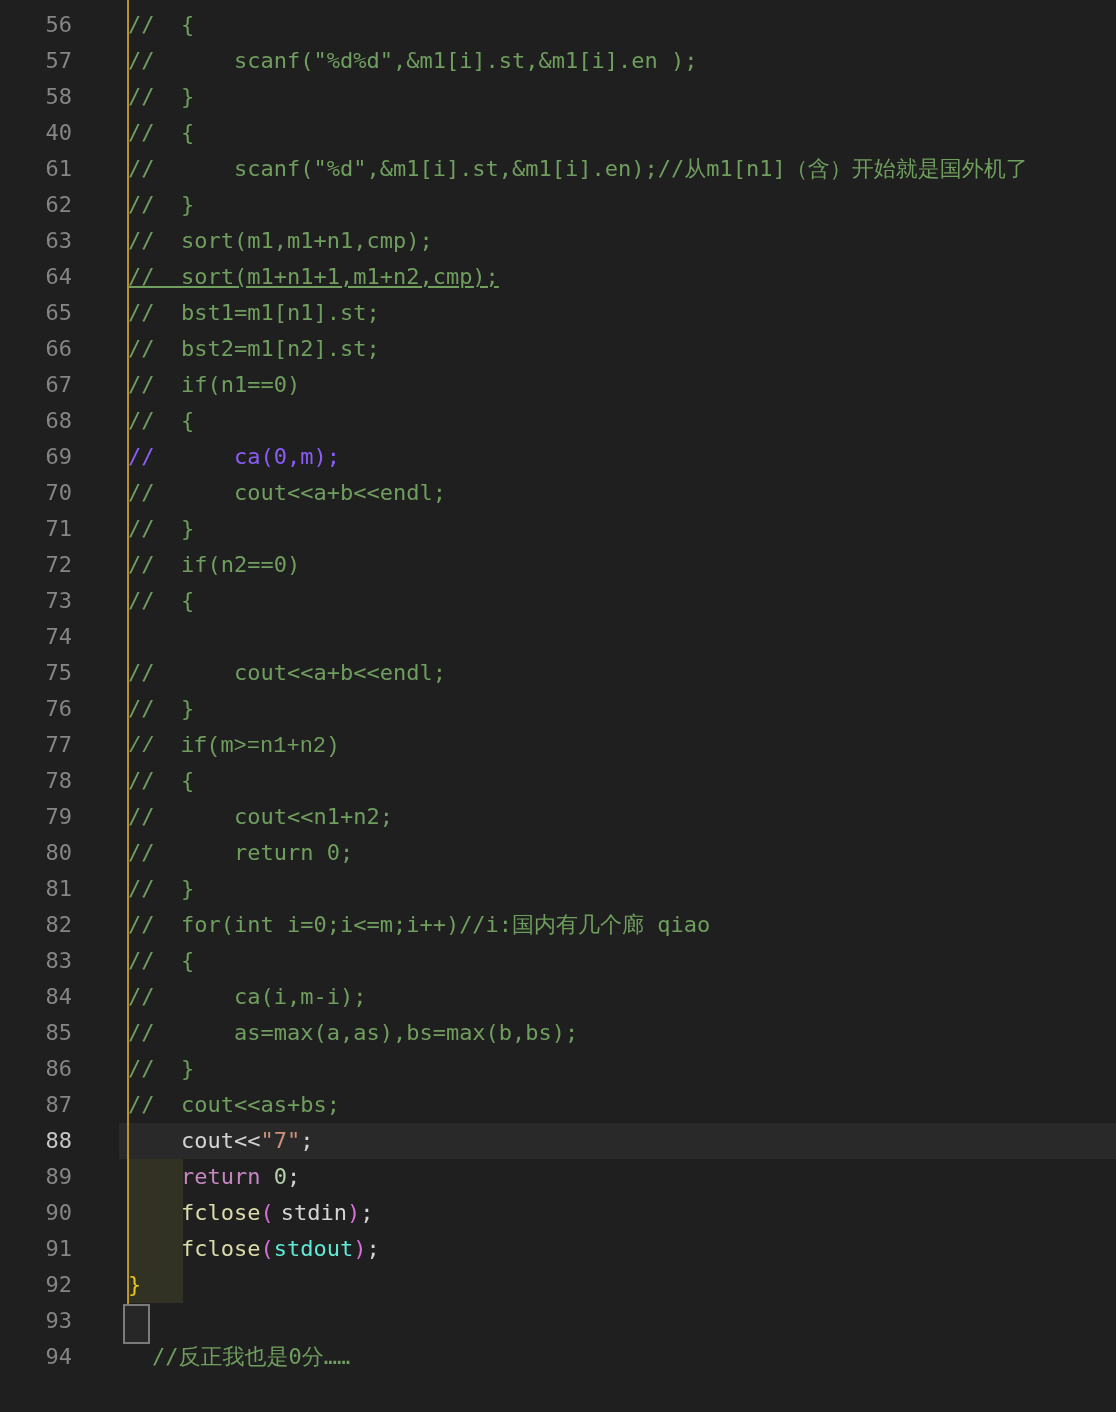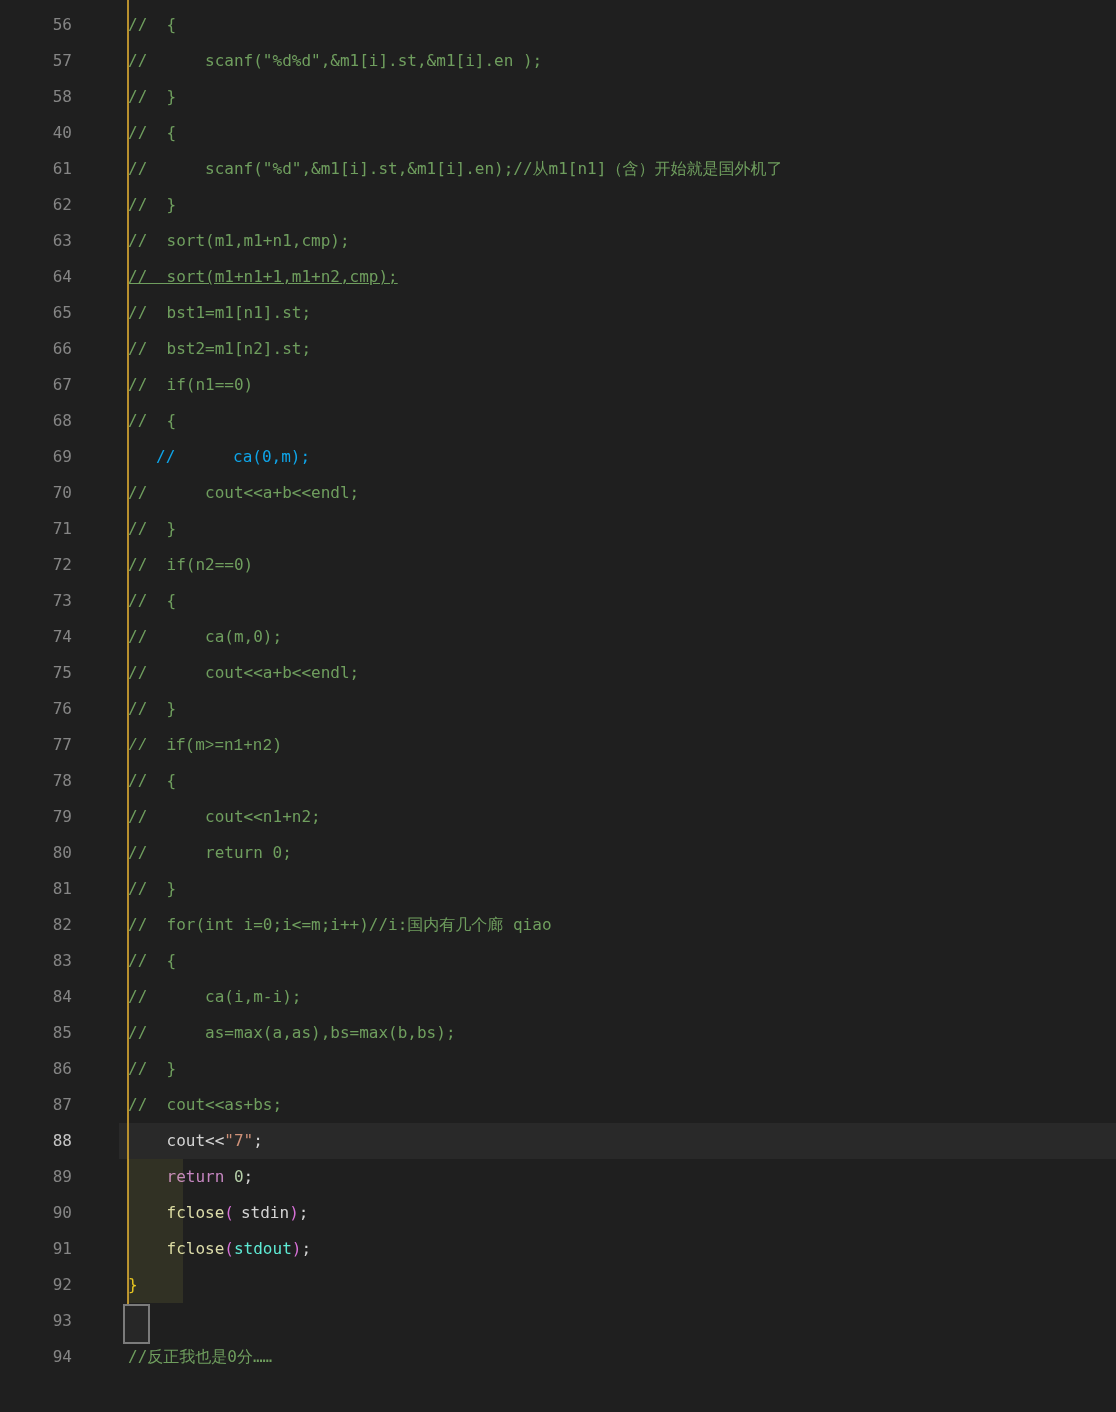--- a/index.html
+++ b/index.html
@@ -2,21 +2,21 @@
 <html><head>
 <meta charset="utf-8">
 <style>
   html,body{margin:0;padding:0;background:#1f1f1f;}
   .editor{
     position:relative;
     width:1116px;height:1412px;
     overflow:hidden;
     background:#1f1f1f;
     font-family:"DejaVu Sans Mono","Liberation Mono",monospace;
-    font-size:16px;
+    font-size:22px;
     cursor:text;
   }
   .lines{position:absolute;left:0;top:-29px;right:0;}
   .row{display:flex;height:36px;line-height:36px;white-space:pre;}
   .num{
     flex:none;width:119px;box-sizing:border-box;
     padding-right:47px;text-align:right;
     color:#858585;user-select:none;
   }
   .row.active .num{color:#c6c6c6;}
@@ -41,43 +41,43 @@
       <div class="row"><div class="num">58</div><div class="content"><span style="color: rgb(111, 158, 94);">//  }</span></div></div>
       <div class="row"><div class="num">40</div><div class="content"><span style="color: rgb(111, 158, 94);">//  {</span></div></div>
       <div class="row"><div class="num">61</div><div class="content"><span style="color: rgb(111, 158, 94);">//      scanf("%d",&amp;m1[i].st,&amp;m1[i].en);//从m1[n1]（含）开始就是国外机了</span></div></div>
       <div class="row"><div class="num">62</div><div class="content"><span style="color: rgb(111, 158, 94);">//  }</span></div></div>
       <div class="row"><div class="num">63</div><div class="content"><span style="color: rgb(111, 158, 94);">//  sort(m1,m1+n1,cmp);</span></div></div>
       <div class="row"><div class="num">64</div><div class="content"><span style="color: rgb(111, 158, 94); text-decoration: underline;">//  sort(m1+n1+1,m1+n2,cmp);</span></div></div>
       <div class="row"><div class="num">65</div><div class="content"><span style="color: rgb(111, 158, 94);">//  bst1=m1[n1].st;</span></div></div>
       <div class="row"><div class="num">66</div><div class="content"><span style="color: rgb(111, 158, 94);">//  bst2=m1[n2].st;</span></div></div>
       <div class="row"><div class="num">67</div><div class="content"><span style="color: rgb(111, 158, 94);">//  if(n1==0)</span></div></div>
       <div class="row"><div class="num">68</div><div class="content"><span style="color: rgb(111, 158, 94);">//  {</span></div></div>
-      <div class="row"><div class="num">69</div><div class="content"><span style="color: #0ea5e9; margin-left: 28px;">//      ca(0,m);</span></div></div>
+      <div class="row"><div class="num">69</div><div class="content"><span style="color: #8b5cf6;">//      ca(0,m);</span></div></div>
       <div class="row"><div class="num">70</div><div class="content"><span style="color: rgb(111, 158, 94);">//      cout&lt;&lt;a+b&lt;&lt;endl;</span></div></div>
       <div class="row"><div class="num">71</div><div class="content"><span style="color: rgb(111, 158, 94);">//  }</span></div></div>
       <div class="row"><div class="num">72</div><div class="content"><span style="color: rgb(111, 158, 94);">//  if(n2==0)</span></div></div>
       <div class="row"><div class="num">73</div><div class="content"><span style="color: rgb(111, 158, 94);">//  {</span></div></div>
-      <div class="row"><div class="num">74</div><div class="content"><span style="color: rgb(111, 158, 94);">//      ca(m,0);</span></div></div>
+      <div class="row"><div class="num">74</div></div>
       <div class="row"><div class="num">75</div><div class="content"><span style="color: rgb(111, 158, 94);">//      cout&lt;&lt;a+b&lt;&lt;endl;</span></div></div>
       <div class="row"><div class="num">76</div><div class="content"><span style="color: rgb(111, 158, 94);">//  }</span></div></div>
       <div class="row"><div class="num">77</div><div class="content"><span style="color: rgb(111, 158, 94); font-family: Liberation Mono, monospace;">//  if(m&gt;=n1+n2)</span></div></div>
       <div class="row"><div class="num">78</div><div class="content"><span style="color: rgb(111, 158, 94);">//  {</span></div></div>
       <div class="row"><div class="num">79</div><div class="content"><span style="color: rgb(111, 158, 94);">//      cout&lt;&lt;n1+n2;</span></div></div>
       <div class="row"><div class="num">80</div><div class="content"><span style="color: rgb(111, 158, 94);">//      return 0;</span></div></div>
       <div class="row"><div class="num">81</div><div class="content"><span style="color: rgb(111, 158, 94);">//  }</span></div></div>
       <div class="row"><div class="num">82</div><div class="content"><span style="color: rgb(111, 158, 94);">//  for(int i=0;i&lt;=m;i++)//i:国内有几个廊 qiao</span></div></div>
       <div class="row"><div class="num">83</div><div class="content"><span style="color: rgb(111, 158, 94);">//  {</span></div></div>
       <div class="row"><div class="num">84</div><div class="content"><span style="color: rgb(111, 158, 94);">//      ca(i,m-i);</span></div></div>
       <div class="row"><div class="num">85</div><div class="content"><span style="color: rgb(111, 158, 94);">//      as=max(a,as),bs=max(b,bs);</span></div></div>
       <div class="row"><div class="num">86</div><div class="content"><span style="color: rgb(111, 158, 94);">//  }</span></div></div>
       <div class="row"><div class="num">87</div><div class="content"><span style="color: rgb(111, 158, 94);">//  cout&lt;&lt;as+bs;</span></div></div>
       <div class="row active"><div class="num">88</div><div class="content"><span style="color: rgb(212, 212, 212);">    cout&lt;&lt;</span><span style="color: rgb(206, 145, 120);">"7"</span><span style="color: rgb(212, 212, 212);">;</span></div></div>
       <div class="row"><div class="num">89</div><div class="content"><span style="color: rgb(212, 212, 212);">    </span><span style="color: rgb(197, 134, 192);">return</span><span style="color: rgb(212, 212, 212);"> </span><span style="color: rgb(181, 206, 168);">0</span><span style="color: rgb(212, 212, 212);">;</span></div></div>
       <div class="row"><div class="num">90</div><div class="content"><span style="color: rgb(212, 212, 212);">    </span><span style="color: rgb(220, 220, 170);">fclose</span><span style="color: rgb(214, 112, 214);">(</span><span style="color: rgb(212, 212, 212); margin-left: 7px;">stdin</span><span style="color: rgb(214, 112, 214);">)</span><span style="color: rgb(212, 212, 212);">;</span></div></div>
       <div class="row"><div class="num">91</div><div class="content"><span style="color: rgb(212, 212, 212);">    </span><span style="color: rgb(220, 220, 170);">fclose</span><span style="color: rgb(214, 112, 214);">(</span><span style="color: #5eead4;">stdout</span><span style="color: rgb(214, 112, 214);">)</span><span style="color: rgb(212, 212, 212);">;</span></div></div>
       <div class="row"><div class="num">92</div><div class="content"><span style="color: rgb(231, 194, 27);">}</span></div></div>
       <div class="row"><div class="num">93</div><div class="content"></div></div>
-      <div class="row"><div class="num">94</div><div class="content"><span style="color: rgb(111, 158, 94);">//反正我也是0分……</span></div></div>
+      <div class="row"><div class="num">94</div><div class="content"><span style="color: rgb(111, 158, 94); margin-left: 24px;">//反正我也是0分……</span></div></div>
     </div>
   <div class="overlay guide"></div>
   <div class="overlay indent-fill"></div>
   <div class="overlay bracket-box"></div>
 </div>
 
 </body></html>

